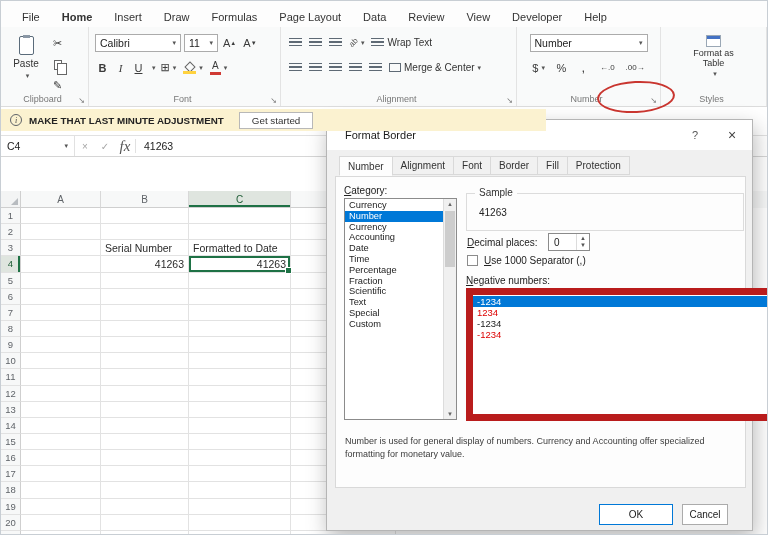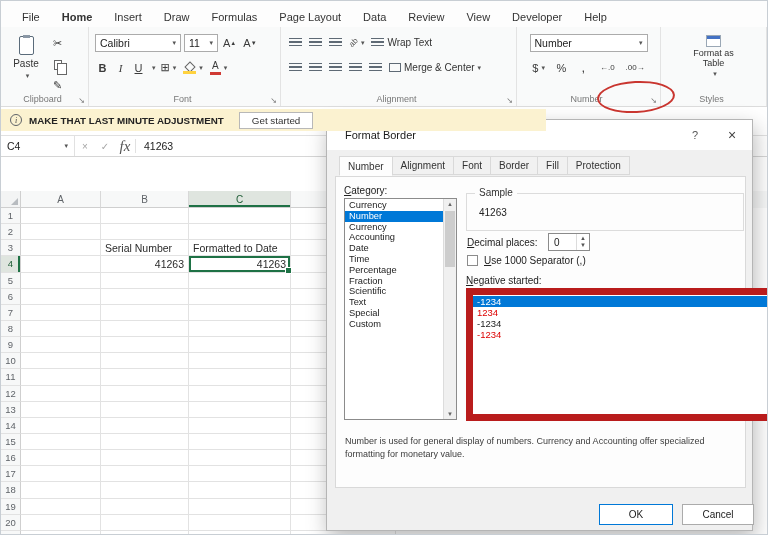--- a/index.html
+++ b/index.html
@@ -142,21 +142,21 @@
   .chk { width:11px; height:11px; border:1px solid #8b8b8b; background:#fff; flex:none; }
   .chk-label { font-size:10px; color:#222; }
   .neg-label { position:absolute; left:130px; top:98px; font-size:10px; color:#222; }
   .neg-list-wrap { position:absolute; left:130px; top:111px; width:322px; height:133px; border:7px solid #b91c1c;
                    background:#fff; display:flex; }
   .neg-list { flex:1; padding-top:1px; }
   .ddesc { position:absolute; left:9px; top:258px; width:398px; font-size:9px; color:#3c3c3c; line-height:1.4; }
   .dbtn { position:absolute; height:21px; background:#fff; border:1px solid #ababab; font-size:10px;
           font-family:"Liberation Sans",sans-serif; color:#222; }
   .dbtn.primary { left:272px; top:384px; width:74px; border-color:#0078d7; }
-  .dbtn.cancel { left:355px; top:384px; width:72px; }
+  .dbtn.cancel { left:355px; top:384px; width:46px; }
 
   
   .red-ellipse { position:absolute; left:596px; top:80px; width:78px; height:32px;
                  border:2.5px solid #c9352f; border-radius:50%; transform:rotate(-3deg); z-index:50; }
 </style>
 </head>
 <body>
 
 <div class="screen">
 
@@ -545,21 +545,21 @@
           <span>▲</span>
           <span>▼</span>
         </span>
       </div>
 
       <div class="chk-row">
         <span class="chk"></span>
         <span class="chk-label accel">Use 1000 Separator (,)</span>
       </div>
 
-      <div class="neg-label accel">Negative started:</div>
+      <div class="neg-label accel">Negative numbers:</div>
       <div class="neg-list-wrap">
         <div class="neg-list">
             <div class="litem selected">-1234</div>
             <div class="litem red">1234</div>
             <div class="litem">-1234</div>
             <div class="litem red">-1234</div>
           </div>
         <div class="sbar">
           <span>▲</span>
           <span>▼</span>

